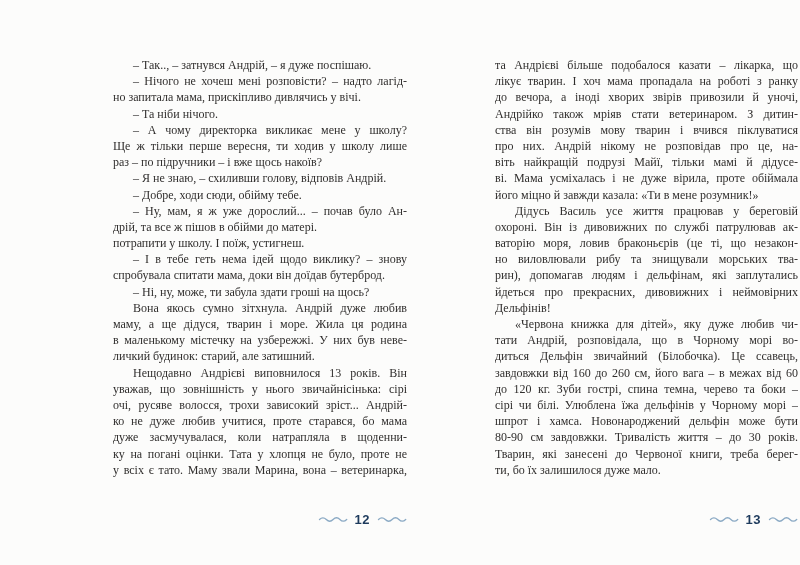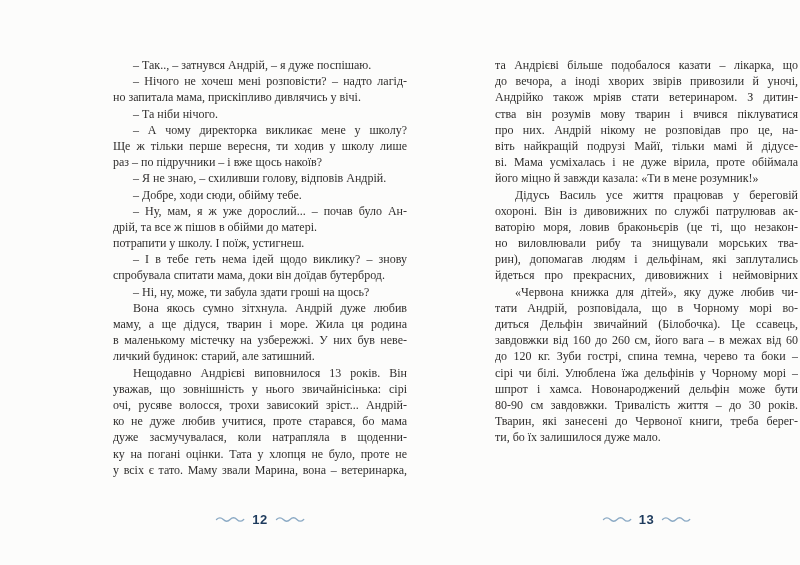--- a/index.html
+++ b/index.html
@@ -36,21 +36,21 @@
     white-space: nowrap;
   }
   .line.end { text-align-last: left; }
   .line.ind { text-indent: 20px; }
   .footer {
     position: absolute;
     top: 508px;
     height: 22px;
     display: flex;
     align-items: center;
-    justify-content: center;
+    justify-content: flex-end;
     gap: 7px;
   }
   .footer.left  { left: 65px;  width: 294px; }
   .footer.right { left: 447px; width: 303px; }
   .pagenum {
     font-family: "Liberation Sans", sans-serif;
     font-size: 13px;
     font-weight: 700;
     letter-spacing: 0.5px;
     color: var(--pagenum);
@@ -104,33 +104,35 @@
     <span class="pagenum">12</span>
     <span class="wave">
       <svg width="30" height="8" viewBox="0 0 30 8">
           <path d="M1.5 4.5 q3.4 -3.4 6.8 0 t6.8 0 t6.8 0 t6.8 0" fill="none" stroke="currentColor" stroke-width="1.3" stroke-linecap="round"></path>
         </svg>
     </span>
   </div>
 
   <div class="column right">
       <div class="line">та Андрієві більше подобалося казати – лікарка, що</div>
+      <div class="line">лікує тварин. І хоч мама пропадала на роботі з ранку</div>
       <div class="line">до вечора, а іноді хворих звірів привозили й уночі,</div>
       <div class="line">Андрійко також мріяв стати ветеринаром. З дитин-</div>
       <div class="line">ства він розумів мову тварин і вчився піклуватися</div>
       <div class="line">про них. Андрій нікому не розповідав про це, на-</div>
       <div class="line">віть найкращій подрузі Майї, тільки мамі й дідусе-</div>
       <div class="line">ві. Мама усміхалась і не дуже вірила, проте обіймала</div>
       <div class="line end">його міцно й завжди казала: «Ти в мене розумник!»</div>
       <div class="line ind">Дідусь Василь усе життя працював у береговій</div>
       <div class="line">охороні. Він із дивовижних по службі патрулював ак-</div>
       <div class="line">ваторію моря, ловив браконьєрів (це ті, що незакон-</div>
       <div class="line">но виловлювали рибу та знищували морських тва-</div>
       <div class="line">рин), допомагав людям і дельфінам, які заплутались</div>
       <div class="line">йдеться про прекрасних, дивовижних і неймовірних</div>
+      <div class="line end">Дельфінів!</div>
       <div class="line ind">«Червона книжка для дітей», яку дуже любив чи-</div>
       <div class="line">тати Андрій, розповідала, що в Чорному морі во-</div>
       <div class="line">диться Дельфін звичайний (Білобочка). Це ссавець,</div>
       <div class="line">завдовжки від 160 до 260 см, його вага – в межах від 60</div>
       <div class="line">до 120 кг. Зуби гострі, спина темна, черево та боки –</div>
       <div class="line">сірі чи білі. Улюблена їжа дельфінів у Чорному морі –</div>
       <div class="line">шпрот і хамса. Новонароджений дельфін може бути</div>
       <div class="line">80-90 см завдовжки. Тривалість життя – до 30 років.</div>
       <div class="line">Тварин, які занесені до Червоної книги, треба берег-</div>
       <div class="line end">ти, бо їх залишилося дуже мало.</div>

